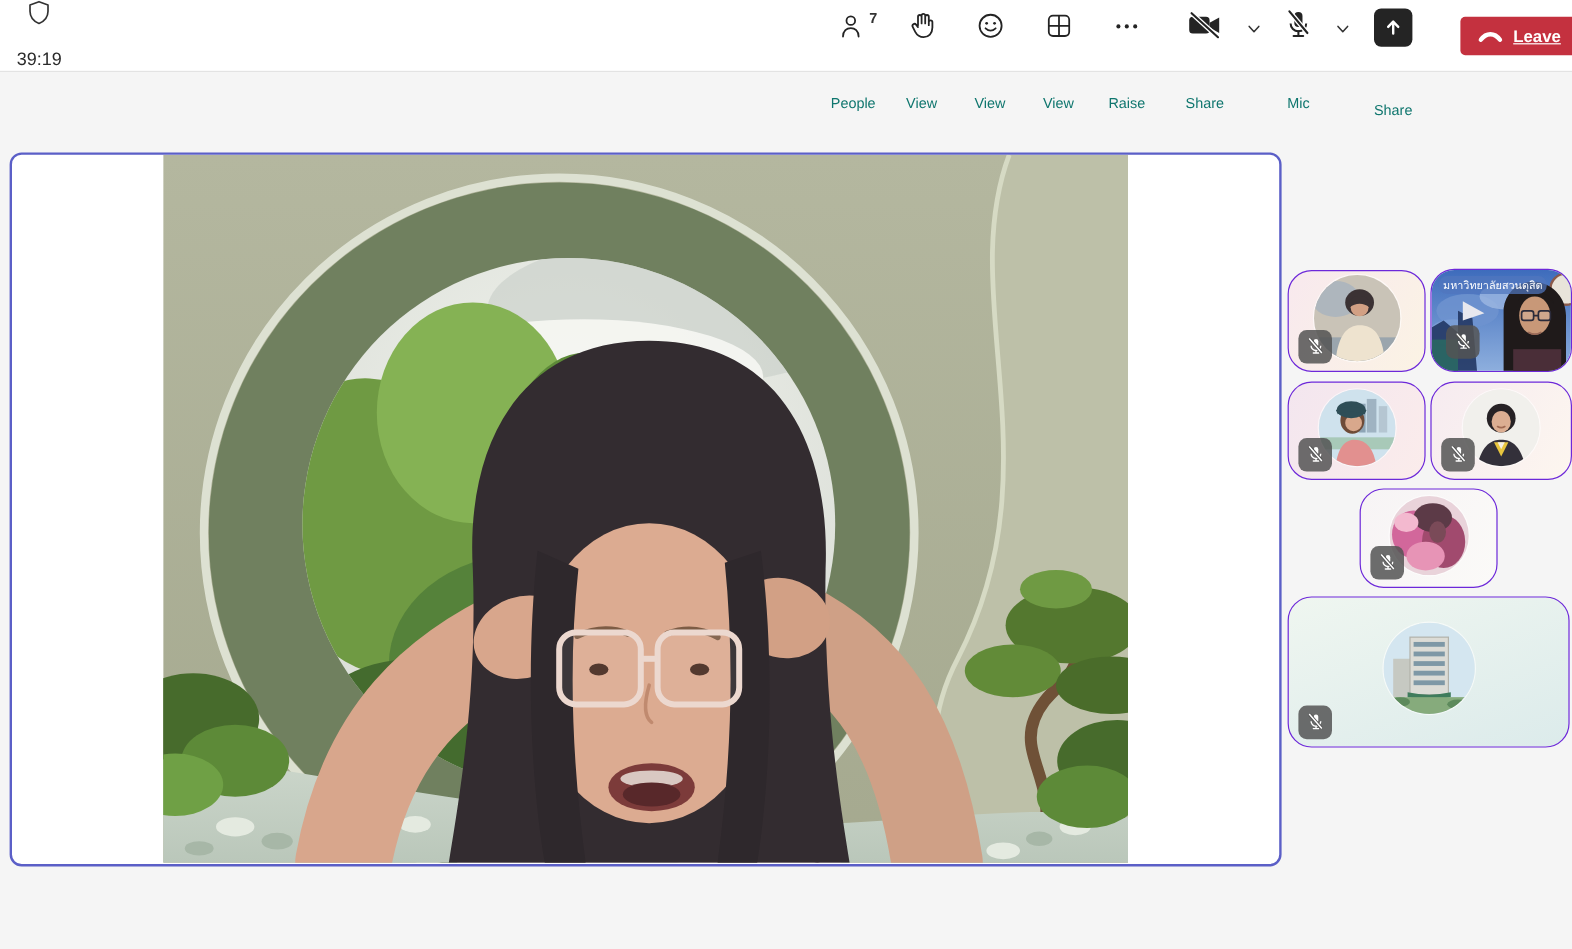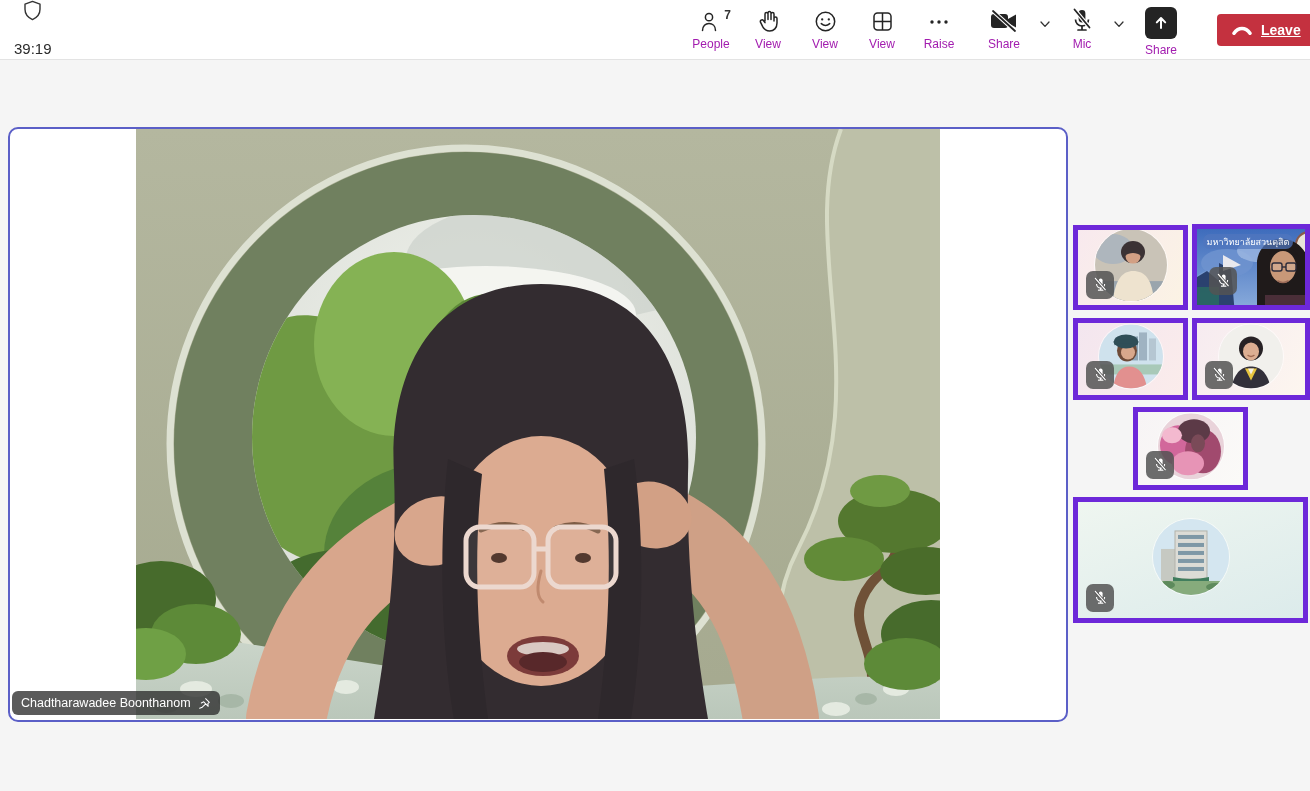--- a/index.html
+++ b/index.html
@@ -5,39 +5,39 @@
   html,body{margin:0;padding:0;}
   .app{position:relative;width:1310px;height:791px;background:#f5f5f5;overflow:hidden;
        font-family:"Liberation Sans",sans-serif;-webkit-font-smoothing:antialiased;}
   
   .toolbar{position:absolute;top:0;left:0;width:1310px;height:60px;background:#fff;border-bottom:1px solid #e3e3e3;box-sizing:border-box;}
   .tb-left{position:absolute;left:14px;top:0;height:60px;display:flex;align-items:center;gap:15px;flex-direction:column;}
   .timer{font-size:15px;color:#2b2b2b;}
   .tb-center{position:absolute;left:690px;top:7px;display:flex;gap:15px;}
   .tbtn{width:42px;display:flex;flex-direction:column;align-items:center;gap:4px;cursor:pointer;}
   .tbtn .ic{height:26px;display:flex;align-items:flex-end;justify-content:center;position:relative;}
-  .tbtn .lbl,.devbtn .lbl{font-size:12px;color:#a21caf;white-space:nowrap;}
+  .tbtn .lbl,.devbtn .lbl{font-size:12px;color:#0f766e;white-space:nowrap;margin-top:42px;}
   .badge{position:absolute;right:-9px;top:1px;font-size:12px;font-weight:bold;color:#333;}
   .tb-right{position:absolute;left:975px;top:7px;display:flex;align-items:flex-start;}
   .devbtn{display:flex;flex-direction:column;align-items:center;gap:4px;cursor:pointer;}
   .devbtn .ic{height:26px;display:flex;align-items:flex-end;justify-content:center;}
   .chev{margin-top:10px;width:24px;display:flex;justify-content:center;cursor:pointer;}
   .sharebox{width:32px;height:32px;background:#242424;border-radius:6px;display:flex;align-items:center;justify-content:center;}
   .leave{margin-left:26px;margin-top:7px;height:32px;padding:0 14px;background:#c4313f;border-radius:4px;
          display:flex;align-items:center;gap:8px;cursor:pointer;}
   .leave span{color:#fff;font-size:14px;font-weight:bold;text-decoration:underline;}
   
   .stage{position:absolute;left:8px;top:127px;width:1060px;height:595px;background:#fff;
          border:2.5px solid #5b5fc7;border-radius:10px;box-sizing:border-box;overflow:hidden;}
   .video{position:absolute;left:50%;transform:translateX(-50%);top:0;width:804px;height:590px;overflow:hidden;}
   .video svg{display:block;}
   .name-label{position:absolute;left:2px;bottom:5px;background:rgba(45,45,45,.78);color:#fff;
               font-size:12.5px;padding:5px 9px;border-radius:6px;display:flex;align-items:center;gap:7px;z-index:5;}
   
-  .tile{position:absolute;border-radius:0;border:5px solid #6d28d9;box-sizing:border-box;overflow:hidden;cursor:pointer;text-align:right;}
+  .tile{position:absolute;border-radius:20px;border:1px solid #6d28d9;box-sizing:border-box;overflow:hidden;cursor:pointer;text-align:right;}
   .t1{left:1073px;top:225px;width:115px;height:85px;background:linear-gradient(120deg,#f8e9ee,#fbf3e4);}
   .t2{left:1192px;top:224px;width:118px;height:86px;}
   .t3{left:1073px;top:318px;width:115px;height:82px;background:linear-gradient(120deg,#f3e6ef,#fbeceb);}
   .t4{left:1192px;top:318px;width:118px;height:82px;background:linear-gradient(120deg,#f6ebf0,#fdf6ef);}
   .t5{left:1133px;top:407px;width:115px;height:83px;background:linear-gradient(120deg,#f7f4f5,#fbfaf8);}
   .t6{left:1073px;top:497px;width:235px;height:126px;background:linear-gradient(160deg,#eff6f0,#dcebeb);}
   .av{position:absolute;left:50%;top:50%;transform:translate(-50%,-54%);border-radius:50%;overflow:hidden;
       box-shadow:0 0 0 1px rgba(255,255,255,.6);}
   .av svg{display:block;}
   .micbadge{position:absolute;left:8px;bottom:6px;width:28px;height:28px;background:rgba(83,83,83,.85);
@@ -255,28 +255,20 @@
         <rect x="330" y="398" width="68" height="60" rx="14" fill="rgba(255,255,255,0.07)" stroke="#ecd8cf" stroke-width="5"></rect>
         <rect x="412" y="398" width="68" height="60" rx="14" fill="rgba(255,255,255,0.07)" stroke="#ecd8cf" stroke-width="5"></rect>
         <path d="M398 420 h14" stroke="#ecd8cf" stroke-width="5"></path>
         <ellipse cx="363" cy="429" rx="8" ry="5" fill="#53392f"></ellipse>
         <ellipse cx="447" cy="429" rx="8" ry="5" fill="#53392f"></ellipse>
         <path d="M405 442 q-7 24 2 31" fill="none" stroke="#c08a6f" stroke-width="3" stroke-linecap="round"></path>
         <ellipse cx="407" cy="527" rx="36" ry="20" fill="#7c3b3a"></ellipse>
         <ellipse cx="407" cy="520" rx="26" ry="7" fill="#d9c8c2"></ellipse>
         <ellipse cx="407" cy="533" rx="24" ry="10" fill="#58282a"></ellipse>
       </svg>
-    </div>
-    <div class="name-label">
-      <span>Chadtharawadee Boonthanom</span>
-      <span style="display:flex;">
-        <svg width="13" height="13" viewBox="0 0 14 14">
-            <path d="M8.2 1.8 L12.2 5.8 L10.6 7.2 L11 10 L8.3 7.3 L4.6 11 M8.3 7.3 L6.2 5.2 M3.6 6.4 L6.2 5.2 M1.8 12.2 L4.6 11" fill="none" stroke="#fff" stroke-width="1.1" stroke-linecap="round" stroke-linejoin="round"></path>
-          </svg>
-      </span>
     </div>
   </div>
 
   <div class="tile t1">
     <span class="av" style="width:72px;height:72px;">
       <svg width="72" height="72" viewBox="0 0 72 72">
           <rect width="72" height="72" fill="#c9c3b7"></rect>
           <ellipse cx="18" cy="20" rx="20" ry="15" fill="#aeb6bd"></ellipse>
           <rect x="0" y="52" width="72" height="20" fill="#9aa5ad"></rect>
           <path d="M18 72 C20 50 28 42 38 42 C50 42 57 50 59 72 Z" fill="#eee3cf"></path>

